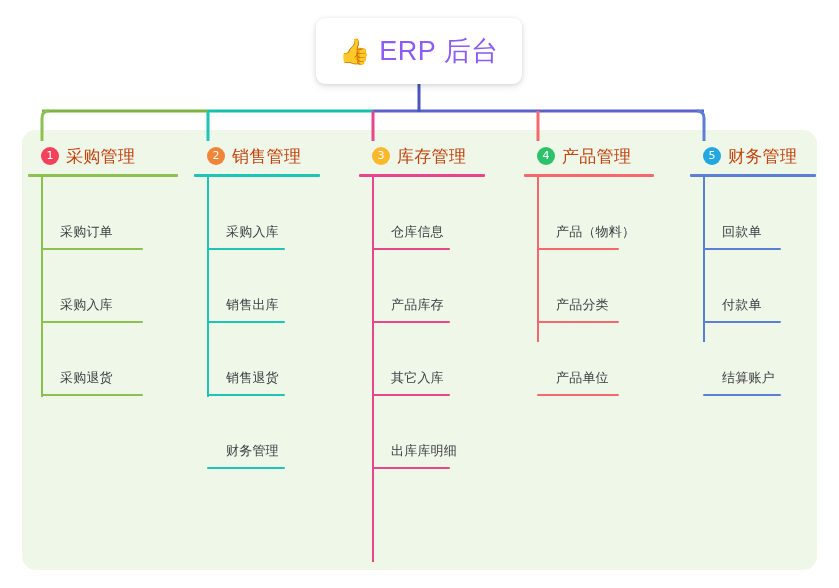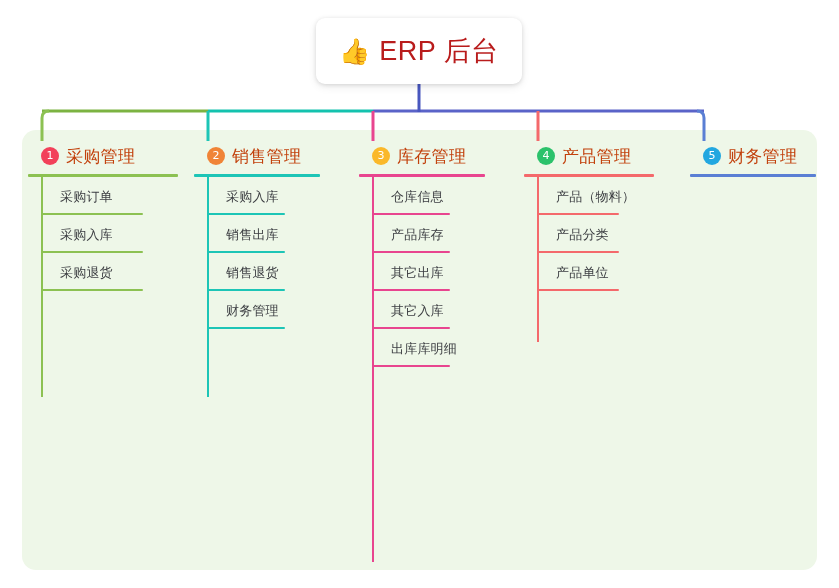--- a/index.html
+++ b/index.html
@@ -47,21 +47,21 @@
     gap: 9px;
   }
   .root-emoji {
     font-size: 25px;
     line-height: 1;
     font-family: "DejaVu Sans", sans-serif;
     color: #f2b01e;
   }
   .root-title {
     font-size: 27px;
-    color: #b91c1c;
+    color: #8b5cf6;
     letter-spacing: 0.5px;
     white-space: nowrap;
   }
 
   
   .panel {
     position: absolute;
     left: 22px;
     top: 130px;
     width: 795px;
@@ -133,21 +133,21 @@
     box-sizing: border-box;
   }
   .stem {
     position: absolute;
     left: 13px;
     top: 0;
     width: 2px;
   }
   .item {
     position: relative;
-    height: 38px;
+    height: 73px;
     box-sizing: border-box;
   }
   .item-label {
     position: absolute;
     left: 19px;
     bottom: 9px;
     font-size: 13px;
     color: #3b3d41;
     white-space: nowrap;
     letter-spacing: 0.2px;
@@ -247,24 +247,20 @@
           <div class="stem" style="background: rgb(232, 69, 143); height: 385px;"></div>
           <div class="item">
             <span class="item-label">仓库信息</span>
             <div class="item-rule" style="background: rgb(232, 69, 143); width: 78px;"></div>
           </div>
           <div class="item">
             <span class="item-label">产品库存</span>
             <div class="item-rule" style="background: rgb(232, 69, 143); width: 78px;"></div>
           </div>
           <div class="item">
-            <span class="item-label">其它出库</span>
-            <div class="item-rule" style="background: rgb(232, 69, 143); width: 78px;"></div>
-          </div>
-          <div class="item">
             <span class="item-label">其它入库</span>
             <div class="item-rule" style="background: rgb(232, 69, 143); width: 78px;"></div>
           </div>
           <div class="item">
             <span class="item-label">出库库明细</span>
             <div class="item-rule" style="background: rgb(232, 69, 143); width: 78px;"></div>
           </div>
         </div>
       </div>
       <div class="column" style="left: 524px; width: 130px;">
@@ -288,16 +284,31 @@
             <div class="item-rule" style="background: rgb(244, 105, 107); width: 82px;"></div>
           </div>
         </div>
       </div>
       <div class="column" style="left: 690px; width: 126px;">
         <div class="col-head">
           <span class="badge" style="background: rgb(34, 167, 224);">5</span>
           <span class="col-title">财务管理</span>
         </div>
         <div class="head-rule" style="background: rgb(90, 127, 212); width: 126px;"></div>
+        <div class="items">
+          <div class="stem" style="background: rgb(90, 127, 212); height: 165px;"></div>
+          <div class="item">
+            <span class="item-label">回款单</span>
+            <div class="item-rule" style="background: rgb(90, 127, 212); width: 78px;"></div>
+          </div>
+          <div class="item">
+            <span class="item-label">付款单</span>
+            <div class="item-rule" style="background: rgb(90, 127, 212); width: 78px;"></div>
+          </div>
+          <div class="item">
+            <span class="item-label">结算账户</span>
+            <div class="item-rule" style="background: rgb(90, 127, 212); width: 78px;"></div>
+          </div>
+        </div>
       </div>
     </div>
 
 </div>
 
 </body></html>

